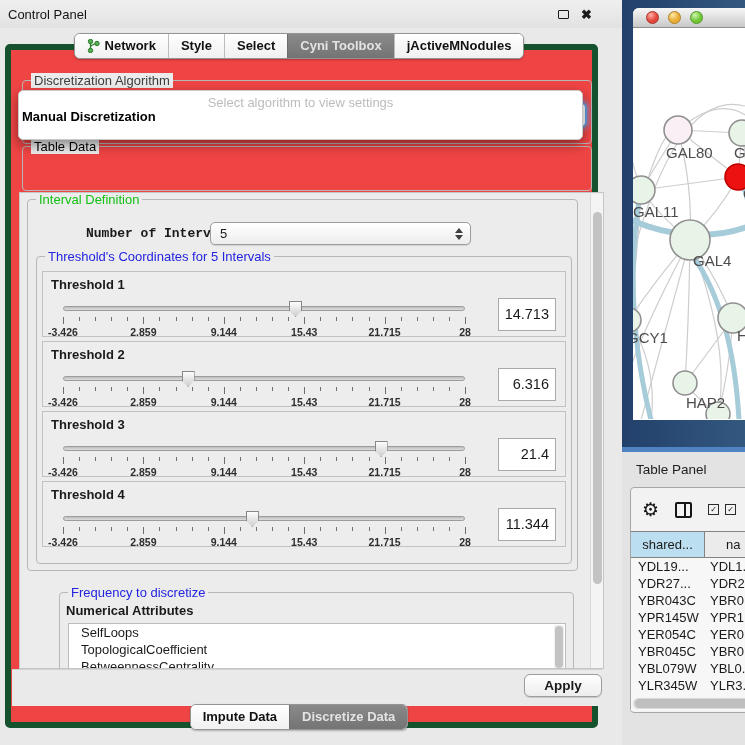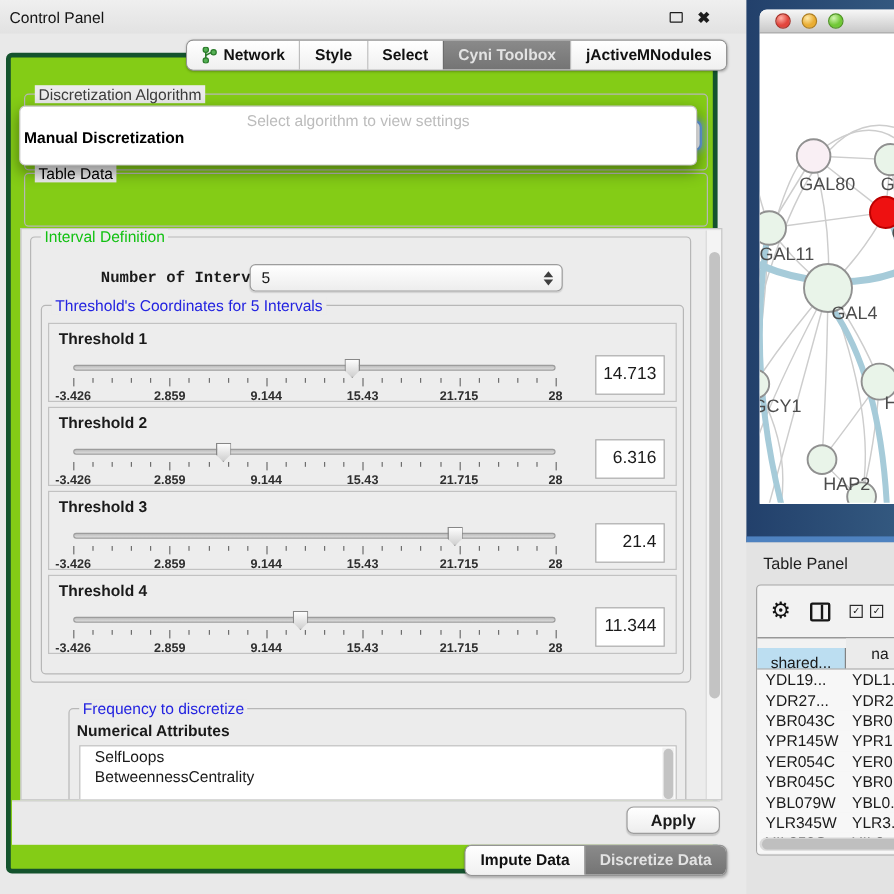--- a/index.html
+++ b/index.html
@@ -12,23 +12,23 @@
   }
   
   .cp-titlebar { position:absolute; left:0; top:0; width:622px; height:28px;
     background:linear-gradient(#efefef,#e2e2e2); display:flex; align-items:center; }
   .cp-titlebar .t { margin-left:8px; font-size:13px; color:#141414; }
   .tb-icons { position:absolute; right:30px; top:0; height:28px; display:flex; align-items:center; gap:12px; }
   .float-ic { width:11px; height:9px; border:1.6px solid #1c1c1c; border-radius:1px; display:inline-block; }
   .close-ic { font-size:13px; font-weight:bold; color:#1c1c1c; line-height:1; }
   
   .cp-pane { position:absolute; left:5px; top:44px; width:593px; height:684px;
-    background:#84cc16; border:4px solid #14532d; border-radius:5px; }
-  
-  .tabbar { position:absolute; left:8px; width:598px; display:flex; justify-content:flex-end; z-index:30; }
+    background:#ef4444; border:6px solid #14532d; border-radius:5px; }
+  
+  .tabbar { position:absolute; left:0; width:598px; display:flex; justify-content:center; z-index:30; }
   #top-tabs { top:33px; }
   #bottom-tabs { top:704px; }
   .segwrap { display:flex; border:1px solid #949494; border-radius:6px; overflow:hidden;
     background:#fff; box-shadow:0 1px 2px rgba(0,0,0,.25); }
   .seg { padding:4px 12px 5px 12px; font-size:13px; font-weight:bold; color:#111;
     background:linear-gradient(#ffffff,#f0f0f0); display:flex; align-items:center; gap:5px; }
   .seg + .seg { border-left:1px solid #bdbdbd; }
   .seg.sel { background:linear-gradient(#8a8a8a,#747474); color:#e3e3e3; border-left:1px solid #6d6d6d; }
   .net-ic svg { display:block; }
   
@@ -109,21 +109,21 @@
   .tpanel-title { position:absolute; left:14px; top:10px; font-size:13.5px; color:#1d1d1d; }
   .tbox { position:absolute; left:8px; top:35px; width:130px; height:226px;
     background:#f2f2f2; border:1px solid #a6a6a6; border-radius:4px; overflow:hidden; }
   .ttoolbar { height:43px; display:flex; align-items:center; padding-left:11px; gap:16px; }
   .gear { font-size:19px; color:#141414; line-height:1; }
   .split-ic { width:17px; height:16px; border:2px solid #161616; border-radius:2px; position:relative; }
   .split-ic::after { content:''; position:absolute; left:50%; top:0; width:2px; height:100%; background:#161616; }
   .cbx { width:11px; height:11px; border:1.5px solid #2a2a2a; font-size:8px; line-height:9px; text-align:center; color:#111; }
   .cbgroup { display:flex; gap:6px; }
   .thead { display:flex; height:27px; border-top:1px solid #828282; border-bottom:1px solid #828282; }
-  .th1 { width:74px; background:#bcdef1; border-right:1px solid #828282; text-align:center; line-height:26px; font-size:13px;margin-top:8px; }
+  .th1 { width:74px; background:#bcdef1; border-right:1px solid #828282; text-align:center; line-height:26px; font-size:13px; }
   .th2 { flex:1; background:#ebebeb; line-height:26px; font-size:13px; padding-left:21px; white-space:nowrap; overflow:hidden; }
   .trowt { display:flex; height:17px; background:#f7f7f7; }
   .td1 { width:74px; padding-left:7px; line-height:17px; font-size:13px; white-space:nowrap; overflow:hidden; }
   .td2 { flex:1; padding-left:5px; line-height:17px; font-size:13px; white-space:nowrap; overflow:hidden; }
   .hscroll { position:absolute; left:2px; right:2px; top:210px; height:11px; background:#dadada; border-radius:6px; }
   .hthumb { position:absolute; left:2px; top:1px; width:92%; height:9px; background:#bfbfbf; border-radius:5px; }
   
   .abs { position:absolute;font-family:Liberation Mono, monospace; }
   .bold { font-weight:bold; }
 </style>
@@ -352,20 +352,21 @@
           </div>
       </div>
     </div>
 
     <div class="group" style="left:39px;top:399px;width:515px;height:150px;">
       <span class="gtitle blue">Frequency to discretize</span>
       <span class="attr-sub">Numerical Attributes</span>
       <div class="attr-list">
         <div id="attr-list">
             <div class="attr-item">SelfLoops</div>
+            <div class="attr-item">TopologicalCoefficient</div>
             <div class="attr-item">BetweennessCentrality</div>
           </div>
         <div class="lscroll">
             <div class="lthumb"></div>
           </div>
       </div>
     </div>
 
     <div class="vscroll">
       <div class="vthumb"></div>

